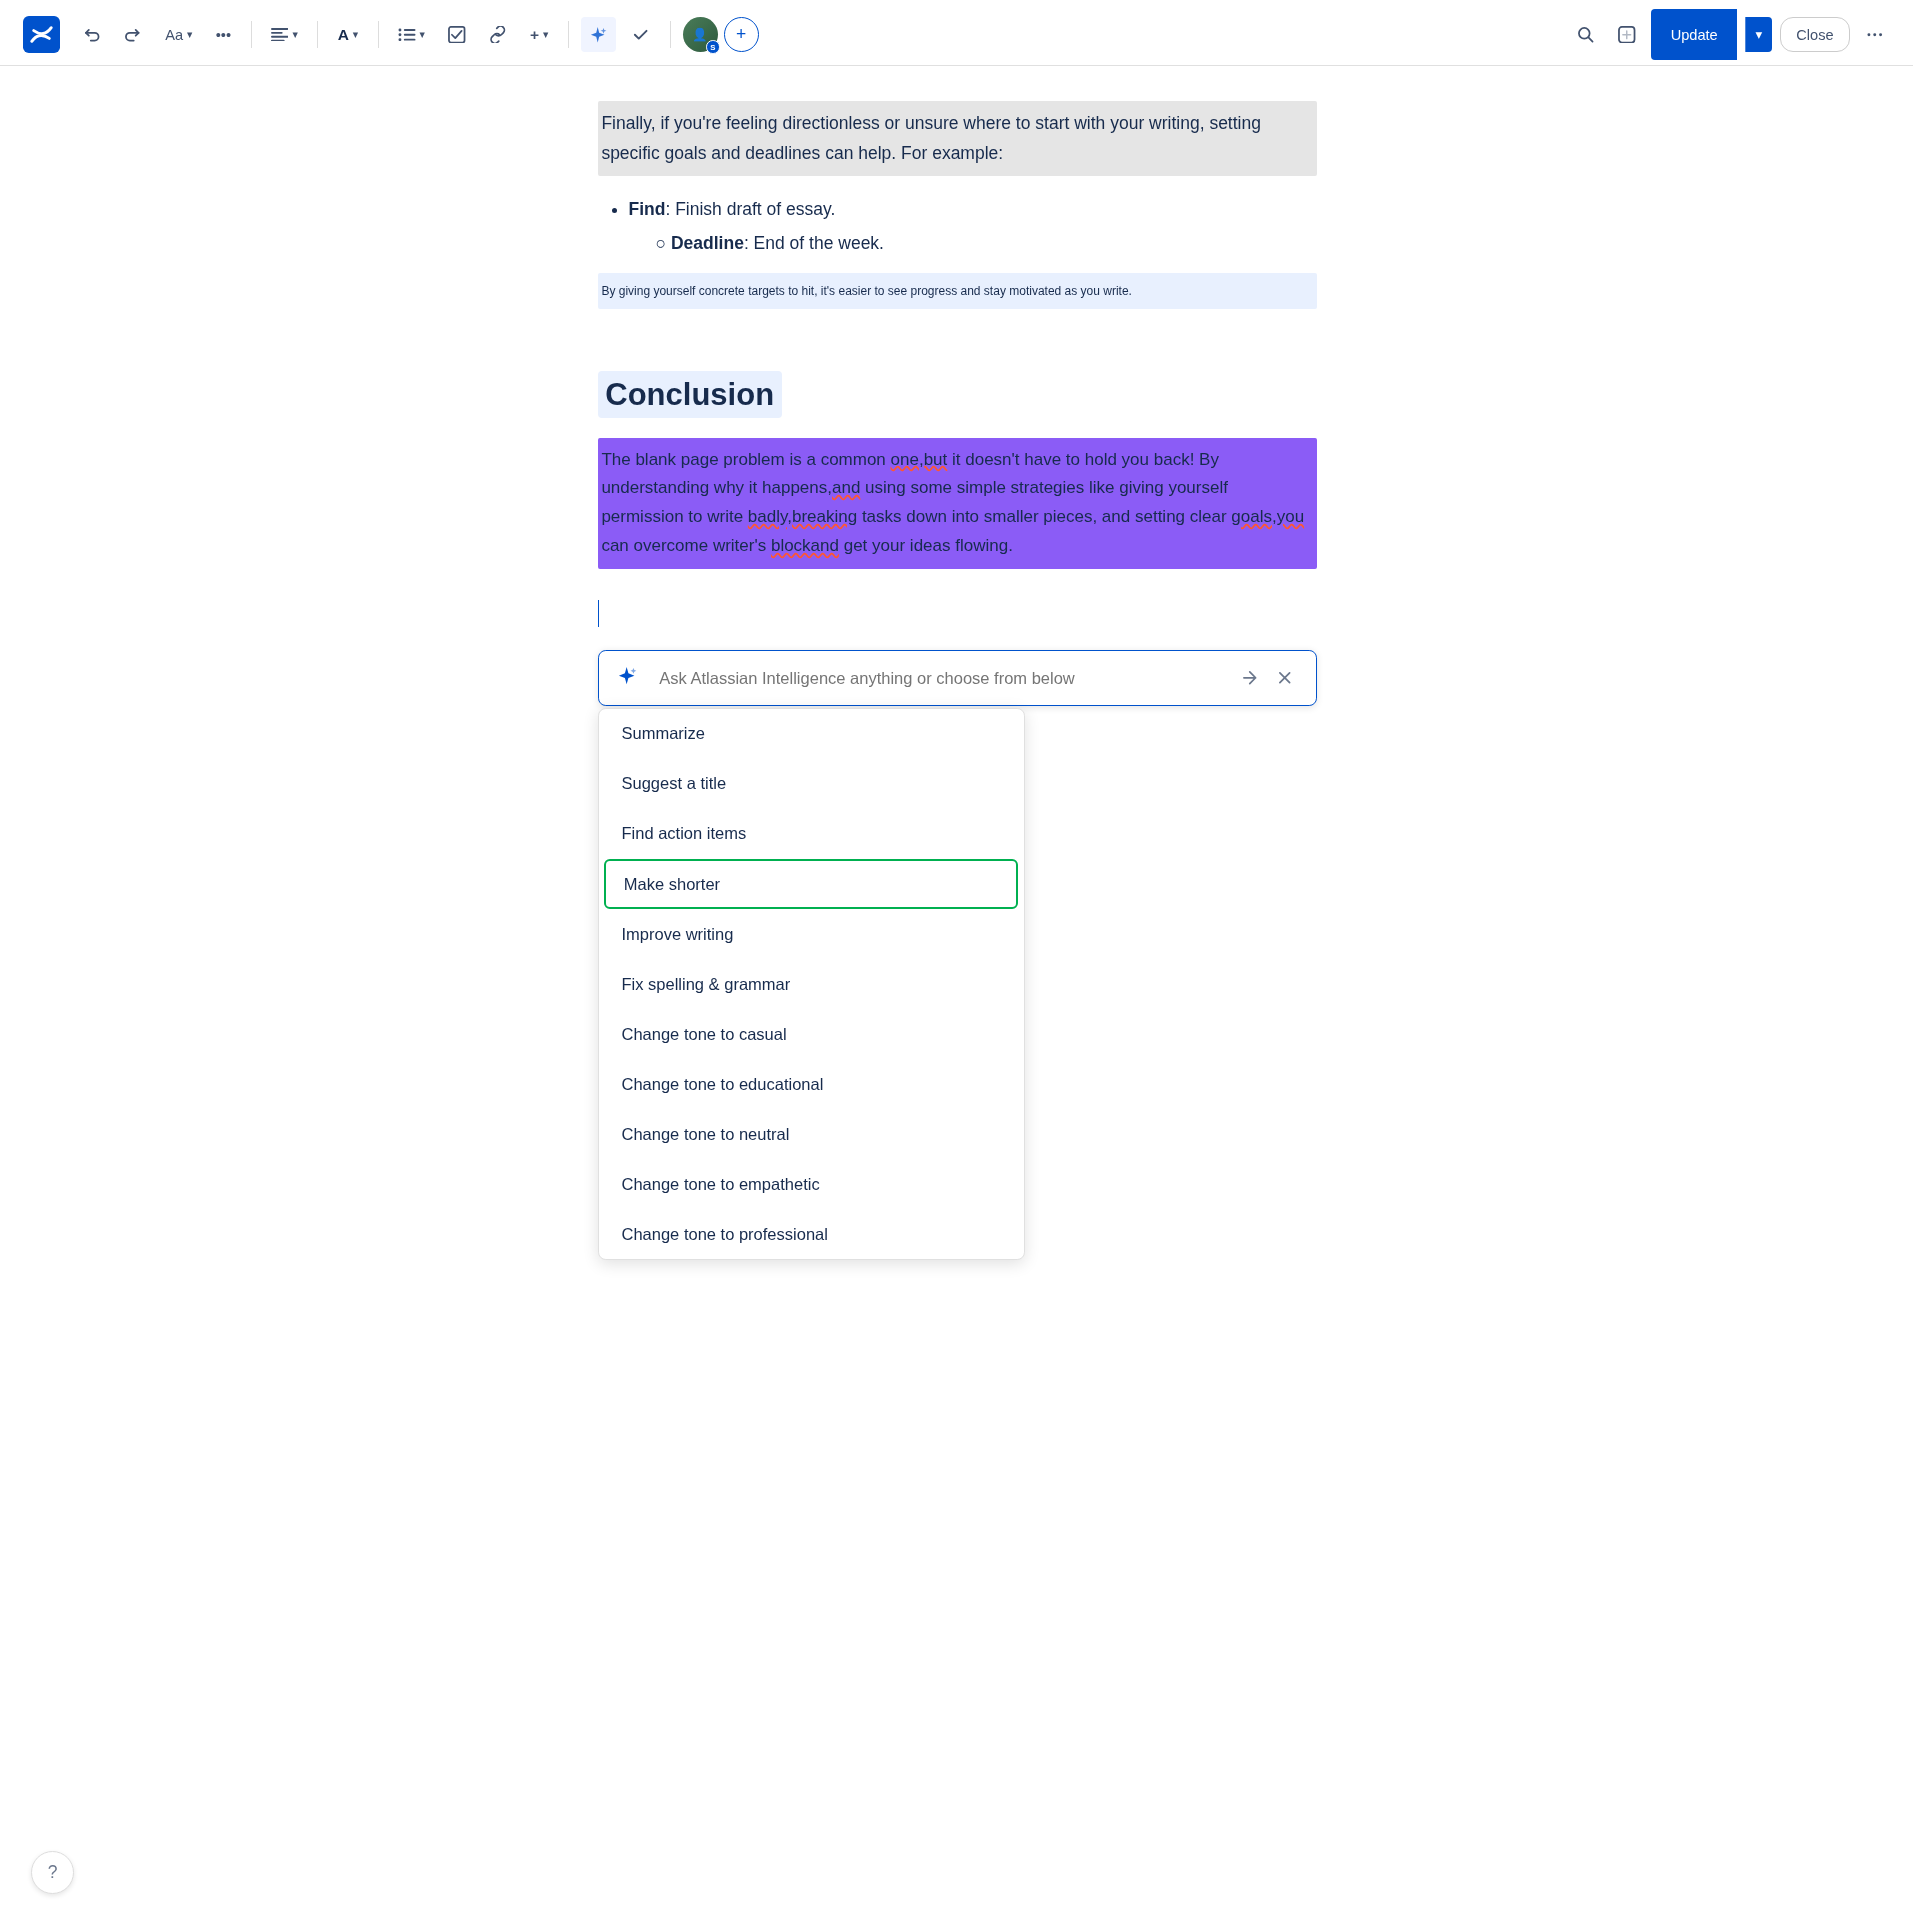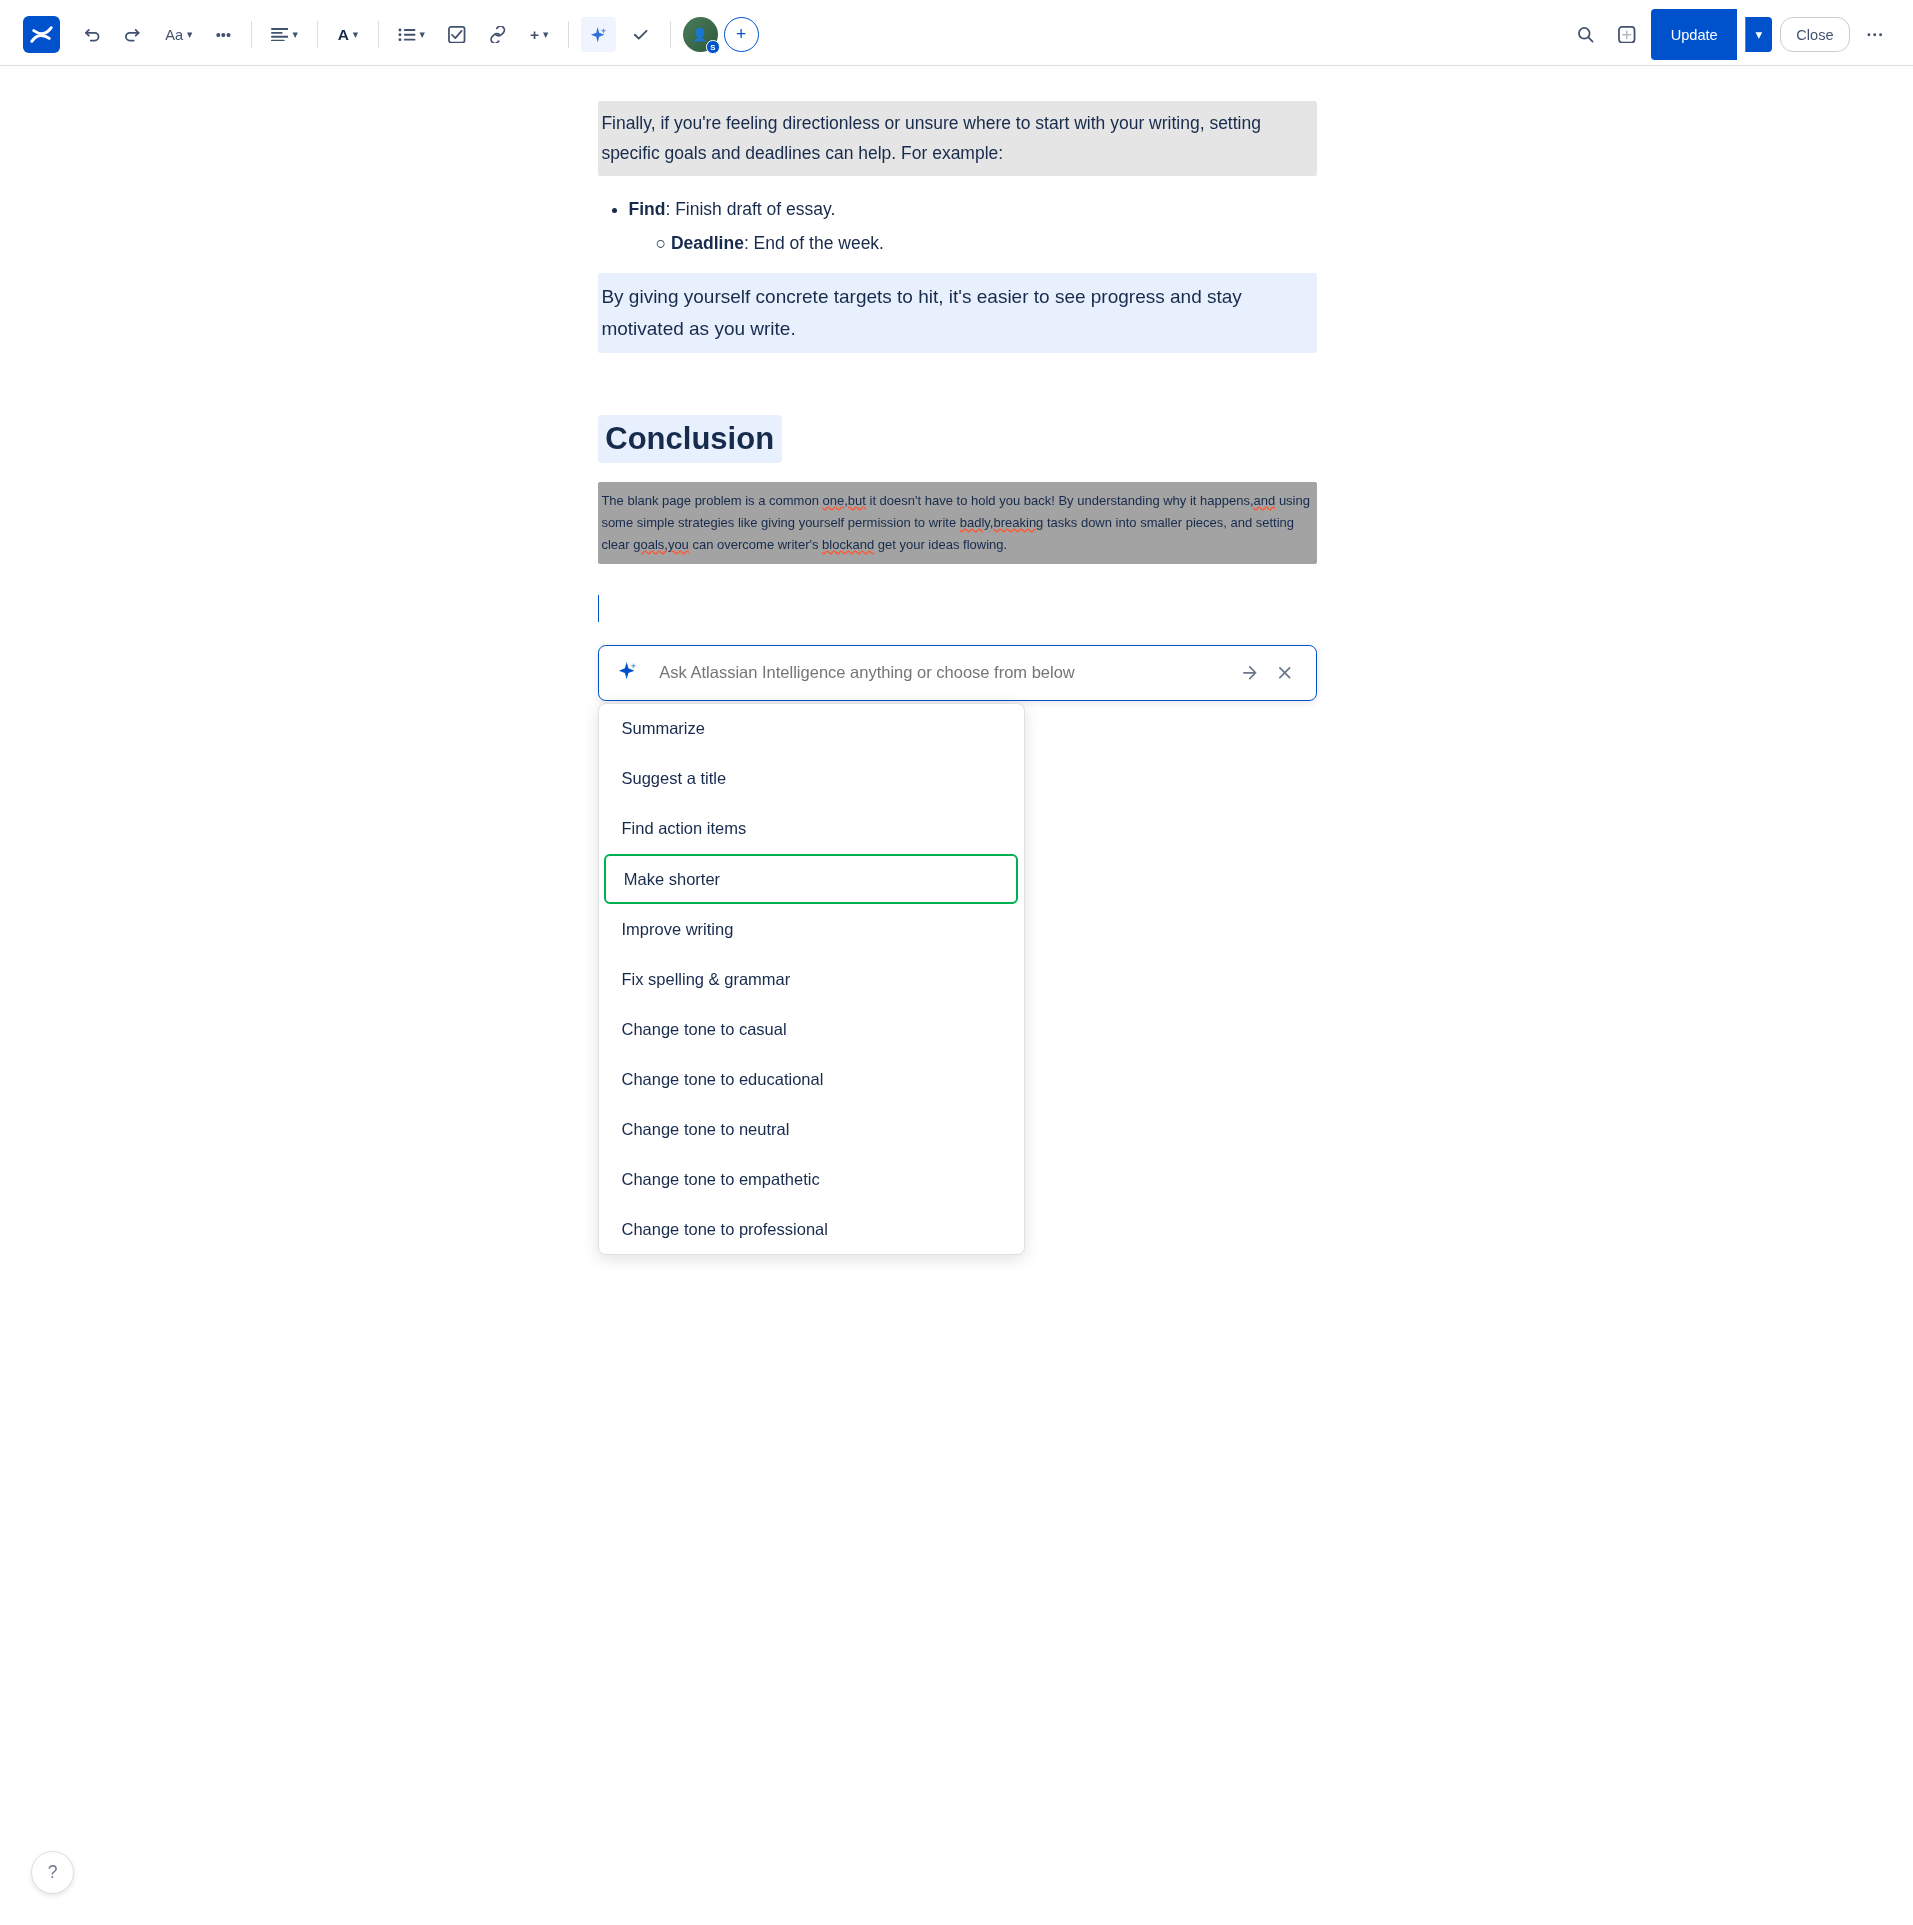--- a/index.html
+++ b/index.html
@@ -156,46 +156,46 @@
       list-style: none;
       margin-left: 27px;
       margin-top: 5.8px;
     }
     .sub-list li::before {
       content: "○ ";
       color: #172B4D;
     }
 
     .body-text {
-      font-size: 19px;
+      font-size: 12px;
       line-height: 1.7;
       color: #172B4D;
       margin-bottom: 31px;
       background: #E8F0FE;
       padding: 7.8px 3.9px;
       border-radius: 1.9px;
     }
 
     .section-title {
       font-size: 31px;
       font-weight: 700;
       color: #172B4D;
       margin: 31px 0 19.4px;
       background: #E8F0FE;
       padding: 5.8px 7.8px;
       border-radius: 3.9px;
       display: inline-block;
     }
 
     .conclusion-text {
-      font-size: 13px;
+      font-size: 17px;
       line-height: 1.7;
       color: #172B4D;
       margin-bottom: 31px;
-      background: #a3a3a3;
+      background: #8b5cf6;
       padding: 7.8px 3.9px;
       border-radius: 1.9px;
     }
 
     .spell-underline {
       text-decoration: underline;
       text-decoration-color: #ff5630;
       text-decoration-style: wavy;
     }
 

